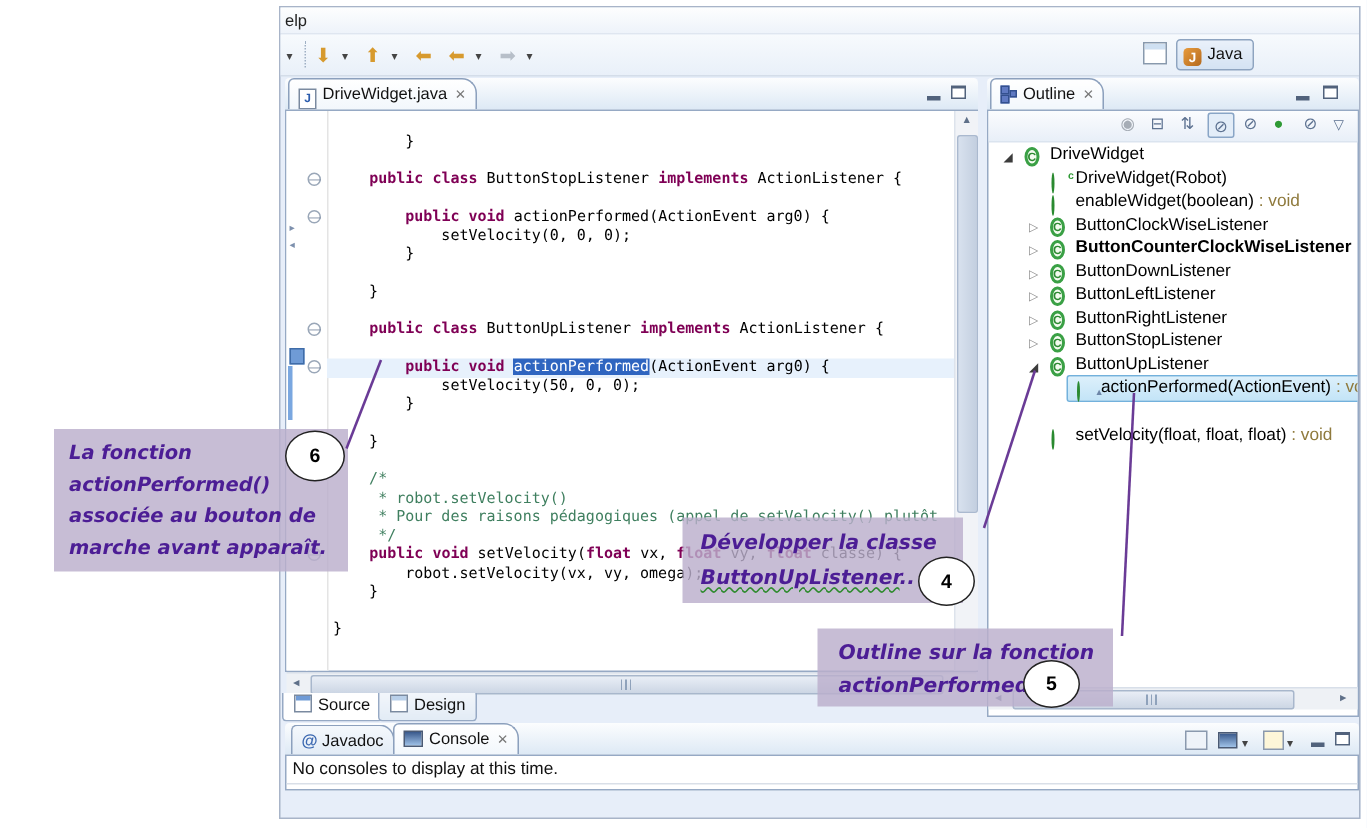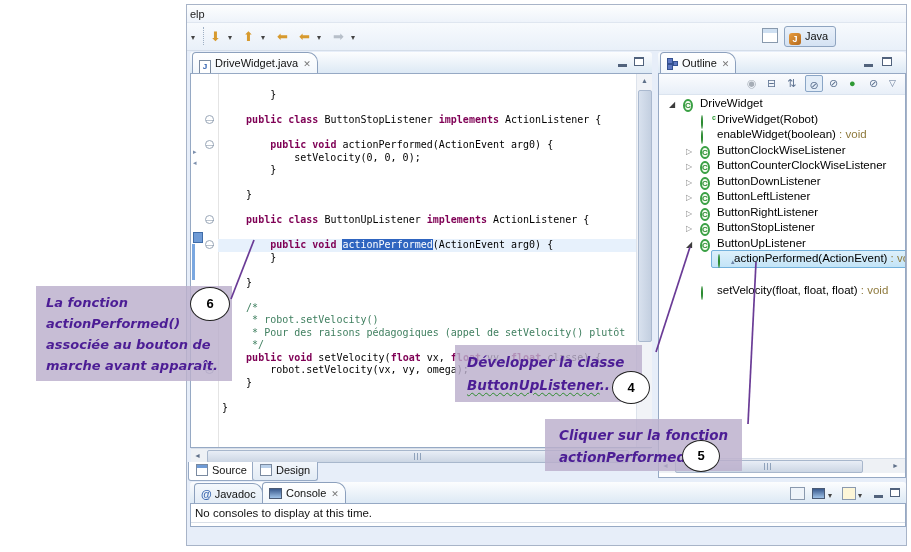--- a/index.html
+++ b/index.html
@@ -150,20 +150,21 @@
       <div class="code-line">&nbsp;</div>
       <div class="code-line"><span class="seg-t">        </span><span class="seg-k">public</span><span class="seg-t"> </span><span class="seg-k">void</span><span class="seg-t"> actionPerformed(ActionEvent arg0) {</span></div>
       <div class="code-line"><span class="seg-t">            setVelocity(0, 0, 0);</span></div>
       <div class="code-line"><span class="seg-t">        }</span></div>
       <div class="code-line">&nbsp;</div>
       <div class="code-line"><span class="seg-t">    }</span></div>
       <div class="code-line">&nbsp;</div>
       <div class="code-line"><span class="seg-t">    </span><span class="seg-k">public</span><span class="seg-t"> </span><span class="seg-k">class</span><span class="seg-t"> ButtonUpListener </span><span class="seg-k">implements</span><span class="seg-t"> ActionListener {</span></div>
       <div class="code-line">&nbsp;</div>
       <div class="code-line hl"><span class="seg-t">        </span><span class="seg-k">public</span><span class="seg-t"> </span><span class="seg-k">void</span><span class="seg-t"> </span><span class="seg-s">actionPerformed</span><span class="seg-t">(ActionEvent arg0) {</span></div>
+      <div class="code-line"><span class="seg-t">            setVelocity(50, 0, 0);</span></div>
       <div class="code-line"><span class="seg-t">        }</span></div>
       <div class="code-line">&nbsp;</div>
       <div class="code-line"><span class="seg-t">    }</span></div>
       <div class="code-line">&nbsp;</div>
       <div class="code-line"><span class="seg-c">    /*</span></div>
       <div class="code-line"><span class="seg-c">     * robot.setVelocity()</span></div>
       <div class="code-line"><span class="seg-c">     * Pour des raisons pédagogiques (appel de setVelocity() plutôt</span></div>
       <div class="code-line"><span class="seg-c">     */</span></div>
       <div class="code-line"><span class="seg-t">    </span><span class="seg-k">public</span><span class="seg-t"> </span><span class="seg-k">void</span><span class="seg-t"> setVelocity(</span><span class="seg-k">float</span><span class="seg-t"> vx, </span><span class="seg-k">float</span><span class="seg-t"> vy, </span><span class="seg-k">float</span><span class="seg-t"> classe) {</span></div>
       <div class="code-line"><span class="seg-t">        robot.setVelocity(vx, vy, omega);</span></div>
@@ -212,21 +213,21 @@
     <span class="abs otb-ic" style="left:170px;">⊘</span>
     <span class="abs otb-ic" style="left:190px;color:#2f9a35;">●</span>
     <span class="abs otb-ic" style="left:210px;">⊘</span>
     <span class="abs otb-ic" style="left:230px;font-size:9px;">▽</span>
   </div>
   <div class="abs" style="left:0;top:21px;width:246px;height:362px;overflow:hidden;" id="treeRows">
       <div class="trow" style="top: 1px;"><span class="arr open" style="left: 10px;">◢</span><span class="cls-ic" style="left: 24px;">C</span><span style="position: absolute; left: 41px; white-space: nowrap;">DriveWidget</span></div>
       <div class="trow" style="top: 32px;"><span class="mth-ic" style="left: 42px;"></span><span style="position: absolute; left: 58px; white-space: nowrap;">enableWidget(boolean)<span class="sfx"> : void</span></span></div>
       <div class="trow" style="top: 17px;"><span class="mth-ic" style="left: 42px;"></span><span class="ctor-c" style="left: 51px;">c</span><span style="position: absolute; left: 58px; white-space: nowrap;">DriveWidget(Robot)</span></div>
       <div class="trow" style="top: 48px;"><span class="arr" style="left: 27px;">▷</span><span class="cls-ic" style="left: 41px;">C</span><span style="position: absolute; left: 58px; white-space: nowrap;">ButtonClockWiseListener</span></div>
-      <div class="trow" style="top: 63px;"><span class="arr" style="left: 27px;">▷</span><span class="cls-ic" style="left: 41px;">C</span><span style="position: absolute; left: 58px; white-space: nowrap;">ButtonCounterClockWiseListener</span></div>
+      <div class="trow" style="top: 63px;"><span class="arr" style="left: 27px;">▷</span><span class="cls-ic" style="left: 41px;">C</span><span style="position: absolute; left: 58px; white-space: nowrap; font-weight: bold;">ButtonCounterClockWiseListener</span></div>
       <div class="trow" style="top: 79px;"><span class="arr" style="left: 27px;">▷</span><span class="cls-ic" style="left: 41px;">C</span><span style="position: absolute; left: 58px; white-space: nowrap;">ButtonDownListener</span></div>
       <div class="trow" style="top: 94px;"><span class="arr" style="left: 27px;">▷</span><span class="cls-ic" style="left: 41px;">C</span><span style="position: absolute; left: 58px; white-space: nowrap;">ButtonLeftListener</span></div>
       <div class="trow" style="top: 110px;"><span class="arr" style="left: 27px;">▷</span><span class="cls-ic" style="left: 41px;">C</span><span style="position: absolute; left: 58px; white-space: nowrap; text-align: center;">ButtonRightListener</span></div>
       <div class="trow" style="top: 125px;"><span class="arr" style="left: 27px;">▷</span><span class="cls-ic" style="left: 41px;">C</span><span style="position: absolute; left: 58px; white-space: nowrap;">ButtonStopListener</span></div>
       <div class="trow" style="top: 141px;"><span class="arr open" style="left: 27px;">◢</span><span class="cls-ic" style="left: 41px;">C</span><span style="position: absolute; left: 58px; white-space: nowrap;">ButtonUpListener</span></div>
       <div class="trow sel" style="top: 156px;"><span class="selbg" style="position: absolute;"></span><span class="mth-ic" style="left: 59px;"></span><span class="impl-t" style="left: 70px;">▴</span><span style="position: absolute; left: 75px; white-space: nowrap;">actionPerformed(ActionEvent)<span class="sfx"> : void</span></span></div>
       <div class="trow" style="top: 188px;"><span class="mth-ic" style="left: 42px;"></span><span style="position: absolute; left: 58px; white-space: nowrap;">setVelocity(float, float, float)<span class="sfx"> : void</span></span></div>
     </div>
   <div class="abs hscroll" style="left:0;top:384px;width:246px;height:14px;">
     <span class="abs sarr" style="left:3px;top:1px;">◄</span>
@@ -261,21 +262,21 @@
 
 <div class="abs note" style="left:36px;top:286px;width:196px;height:95px;padding:6px 0 0 10px;font-size:13px;line-height:21px;white-space:pre-line;box-sizing:border-box;">La fonction
 actionPerformed()
 associée au bouton de
 marche avant apparaît.</div>
 <div class="abs note" style="left:455px;top:345px;width:187px;height:57px;padding:6px 0 0 12px;font-size:13.5px;line-height:23px;box-sizing:border-box;">
   <span>Développer la classe</span><br>
   <span class="wavy">ButtonUpListener</span><span>..</span>
 </div>
 <div class="abs note" style="left:545px;top:419px;width:197px;height:52px;padding:5px 0 0 14px;font-size:13.5px;line-height:22px;box-sizing:border-box;">
-  <span>Cliquer sur la fonction</span><br>
+  <span>Outline sur la fonction</span><br>
   <span>actionPerformed().</span>
 </div>
 <div class="abs balloon" style="left:190px;top:287px;width:38px;height:32px;line-height:32px;">6</div>
 <div class="abs balloon" style="left:612px;top:371px;width:36px;height:31px;line-height:31px;">4</div>
 <div class="abs balloon" style="left:682px;top:440px;width:36px;height:30px;line-height:30px;">5</div>
 
 <svg class="abs lines" width="911" height="552">
   <line x1="231" y1="299" x2="254" y2="240" stroke="#6a3b96" stroke-width="1.7"></line>
   <line x1="656" y1="352" x2="690" y2="247" stroke="#6a3b96" stroke-width="1.7"></line>
   <line x1="748" y1="424" x2="756" y2="262" stroke="#6a3b96" stroke-width="1.7"></line>

